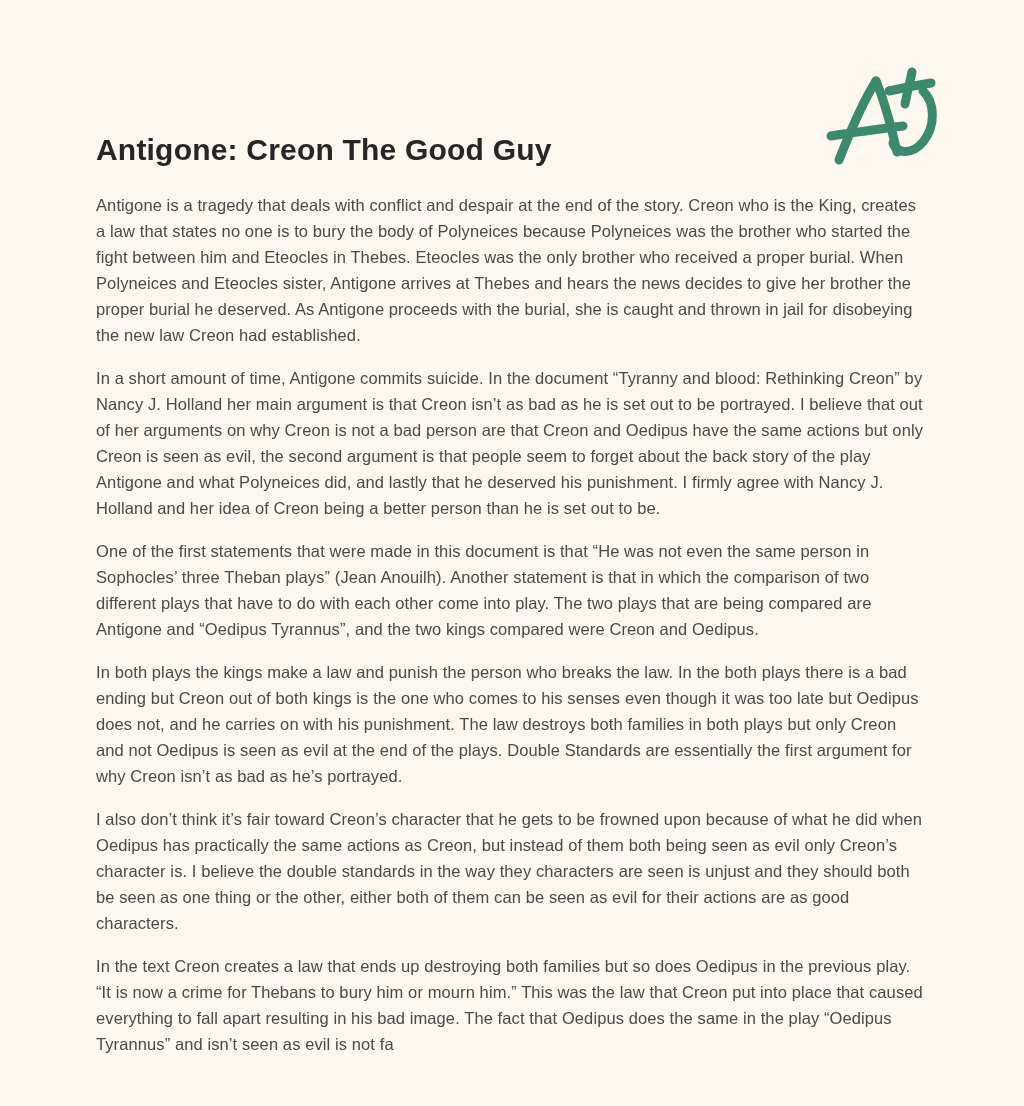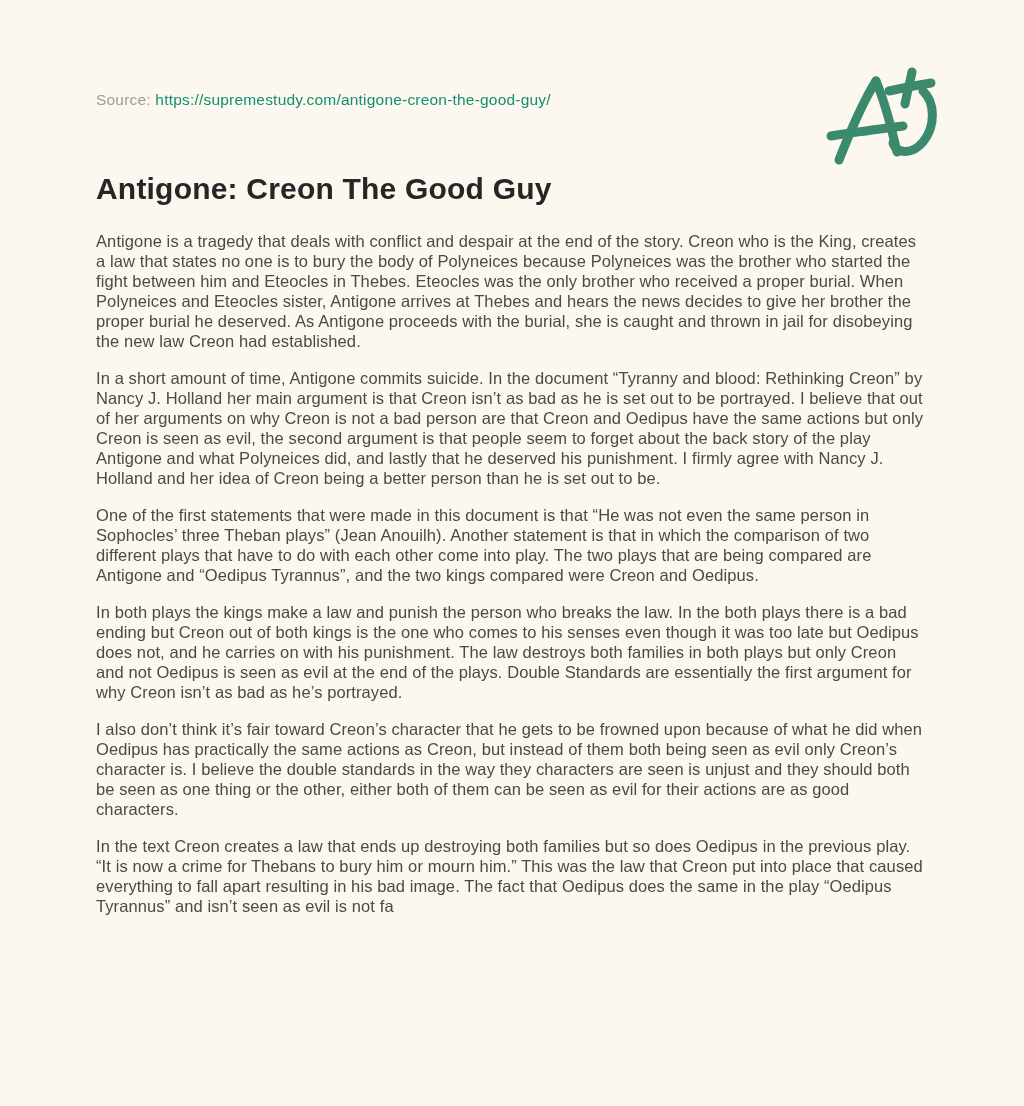--- a/index.html
+++ b/index.html
@@ -50,21 +50,21 @@
     font-weight: 700;
     color: #262626;
     letter-spacing: 0.2px;
   }
   .article-body {
     margin-top: 25px;
     width: 832px;
   }
   .article-body p {
     font-size: 16.5px;
-    line-height: 20px;
+    line-height: 26px;
     color: #4A4A4A;
     letter-spacing: 0.1px;
     margin-bottom: 17px;
   }
 </style>
 </head>
 <body>
 
 <div class="page">
 
@@ -81,24 +81,20 @@
         <path d="M86 12 C 84 22, 81 33, 79 44"></path>
 
         <path d="M63 31 C 76 28, 92 25, 105 23"></path>
 
         <path d="M97 31 C 109 42, 110 66, 97 82 C 87 94, 71 95, 67 83"></path>
       </g>
     </svg>
   </div>
 
 
-  <div class="source-line">
-    <span>Source:</span>
-    <a class="source-link">https://supremestudy.com/antigone-creon-the-good-guy/</a>
-  </div>
 
   <h2 class="article-title">Antigone: Creon The Good Guy</h2>
 
   <div class="article-body">
     <p>Antigone is a tragedy that deals with conflict and despair at the end of the story. Creon who is the King, creates a law that states no one is to bury the body of Polyneices because Polyneices was the brother who started the fight between him and Eteocles in Thebes. Eteocles was the only brother who received a proper burial. When Polyneices and Eteocles sister, Antigone arrives at Thebes and hears the news decides to give her brother the proper burial he deserved. As Antigone proceeds with the burial, she is caught and thrown in jail for disobeying the new law Creon had established.</p>
     <p>In a short amount of time, Antigone commits suicide. In the document “Tyranny and blood: Rethinking Creon” by Nancy J. Holland her main argument is that Creon isn’t as bad as he is set out to be portrayed. I believe that out of her arguments on why Creon is not a bad person are that Creon and Oedipus have the same actions but only Creon is seen as evil, the second argument is that people seem to forget about the back story of the play Antigone and what Polyneices did, and lastly that he deserved his punishment. I firmly agree with Nancy J. Holland and her idea of Creon being a better person than he is set out to be.</p>
     <p>One of the first statements that were made in this document is that “He was not even the same person in Sophocles’ three Theban plays” (Jean Anouilh). Another statement is that in which the comparison of two different plays that have to do with each other come into play. The two plays that are being compared are Antigone and “Oedipus Tyrannus”, and the two kings compared were Creon and Oedipus.</p>
     <p>In both plays the kings make a law and punish the person who breaks the law. In the both plays there is a bad ending but Creon out of both kings is the one who comes to his senses even though it was too late but Oedipus does not, and he carries on with his punishment. The law destroys both families in both plays but only Creon and not Oedipus is seen as evil at the end of the plays. Double Standards are essentially the first argument for why Creon isn’t as bad as he’s portrayed.</p>
     <p>I also don’t think it’s fair toward Creon’s character that he gets to be frowned upon because of what he did when Oedipus has practically the same actions as Creon, but instead of them both being seen as evil only Creon’s character is. I believe the double standards in the way they characters are seen is unjust and they should both be seen as one thing or the other, either both of them can be seen as evil for their actions are as good characters.</p>
     <p>In the text Creon creates a law that ends up destroying both families but so does Oedipus in the previous play. “It is now a crime for Thebans to bury him or mourn him.” This was the law that Creon put into place that caused everything to fall apart resulting in his bad image. The fact that Oedipus does the same in the play “Oedipus Tyrannus” and isn’t seen as evil is not fa</p>

